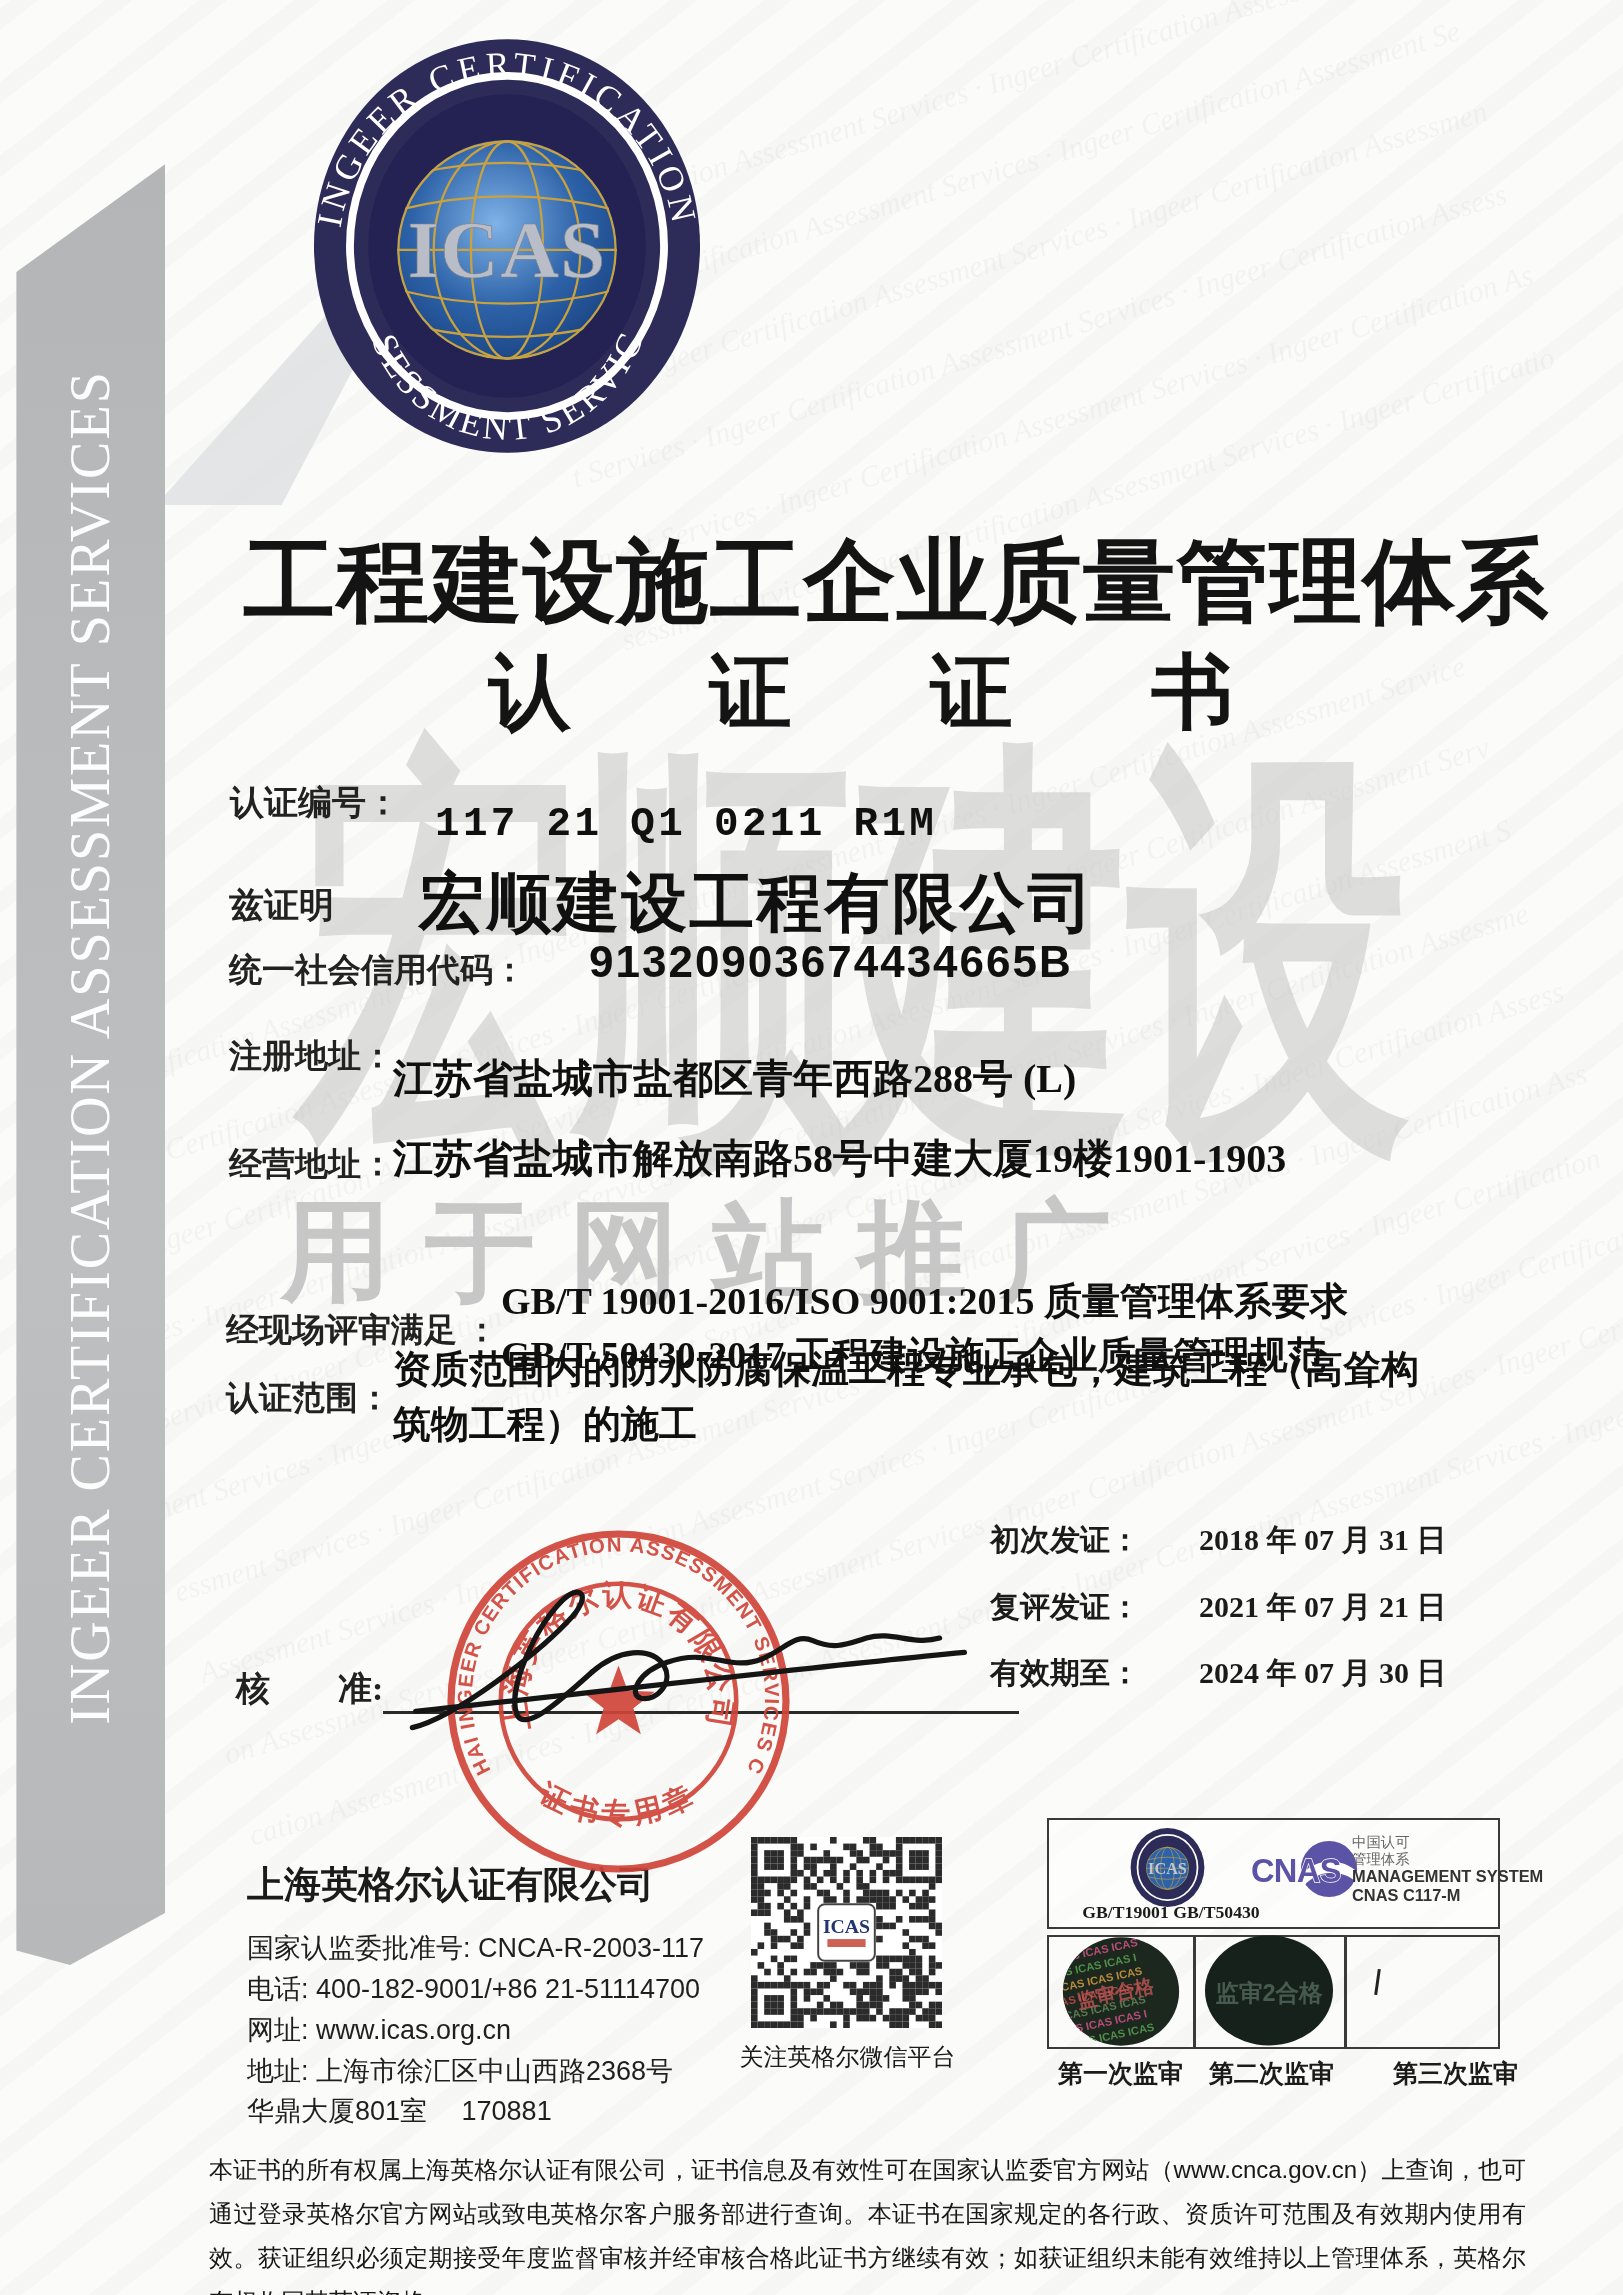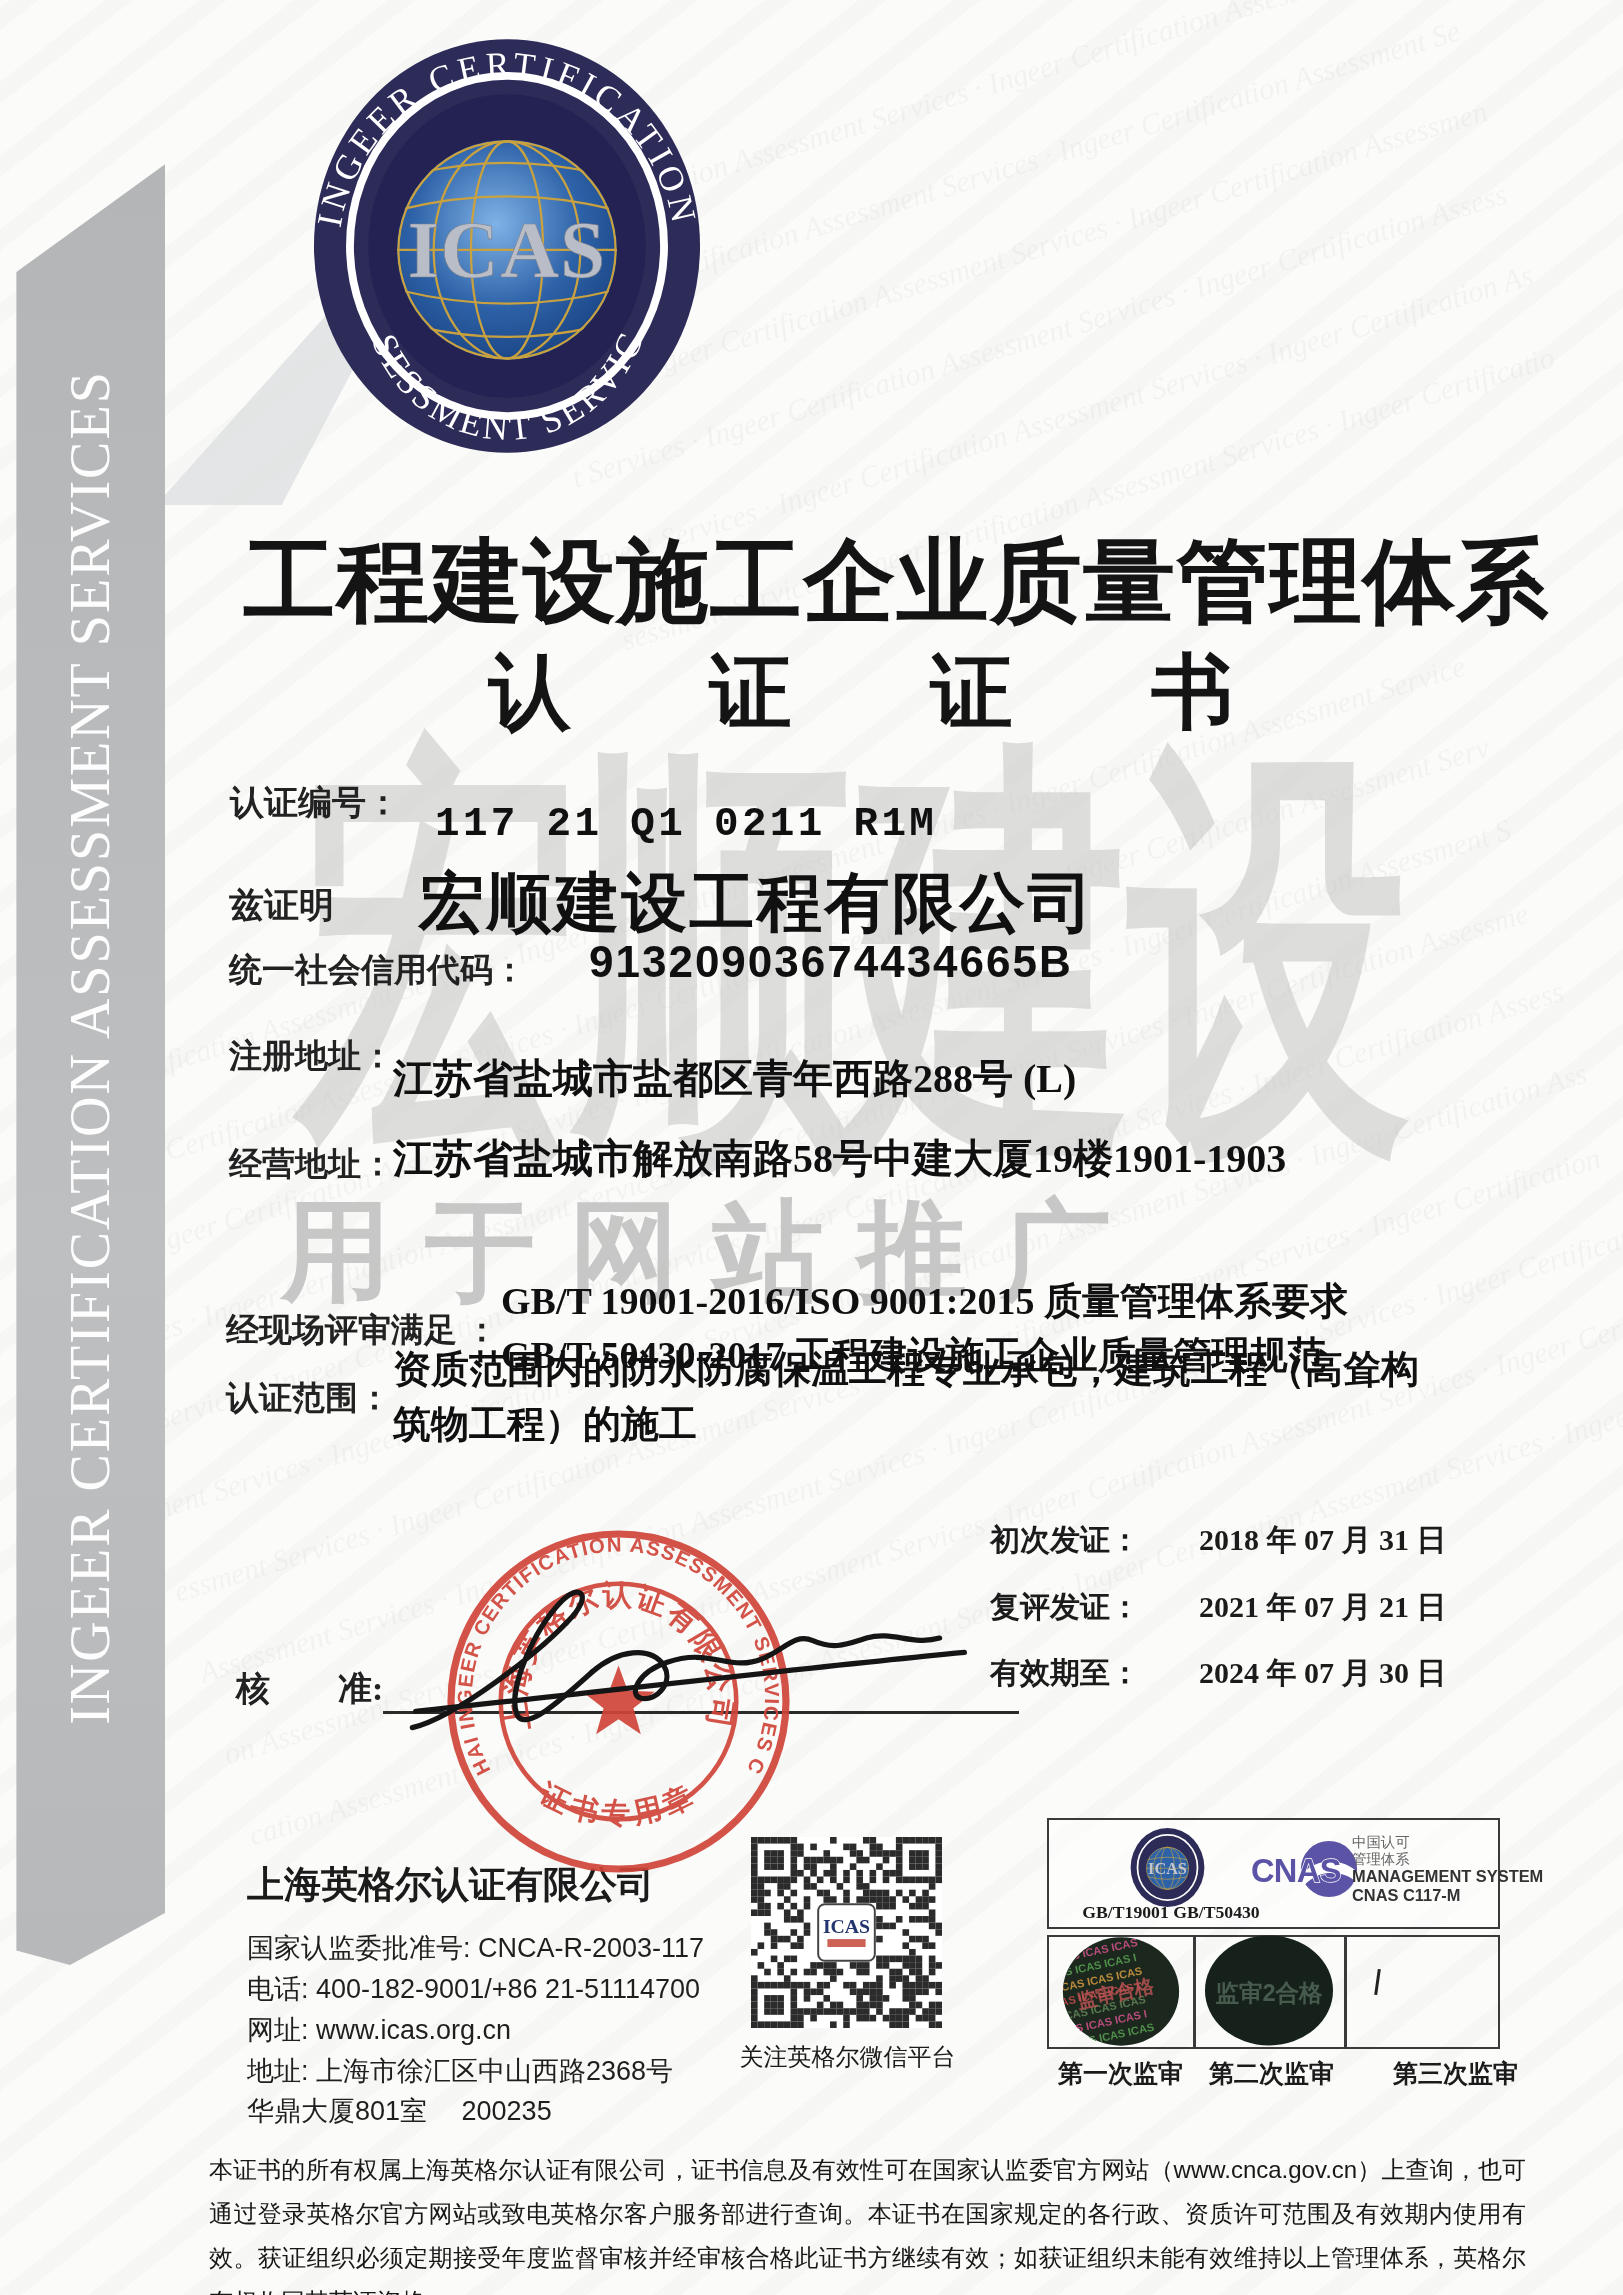--- a/index.html
+++ b/index.html
@@ -229,21 +229,21 @@
       <path d="M 330 170 C 370 135, 420 130, 440 160 C 455 185, 430 215, 405 210 C 385 205, 400 170, 445 155 C 510 132, 540 170, 590 150 C 625 136, 640 110, 668 122 C 700 136, 718 128, 750 118 C 790 106, 820 130, 862 118"></path>
       <path d="M 60 230 C 300 205, 640 165, 900 140"></path>
     </g>
   </svg>
 
   <div class="abs issuer-name">上海英格尔认证有限公司</div>
   <div class="abs issuer-line" style="top:1930px;">国家认监委批准号: CNCA-R-2003-117</div>
   <div class="abs issuer-line" style="top:1971px;">电话: 400-182-9001/+86 21-51114700</div>
   <div class="abs issuer-line" style="top:2012px;">网址: www.icas.org.cn</div>
   <div class="abs issuer-line" style="top:2053px;">地址: 上海市徐汇区中山西路2368号</div>
-  <div class="abs issuer-line" style="top:2093px;">华鼎大厦801室　 200235</div>
+  <div class="abs issuer-line" style="top:2093px;">华鼎大厦801室　 170881</div>
 
   <div class="abs qr-box" id="qrHost"><svg width="191" height="191" viewBox="0 0 290 290" xmlns="http://www.w3.org/2000/svg">
         <rect width="100%" height="100%" fill="#ffffff"></rect>
         <rect x="0" y="0" width="10" height="10" fill="#2b2b2b"></rect>
         <rect x="10" y="0" width="10" height="10" fill="#2b2b2b"></rect>
         <rect x="20" y="0" width="10" height="10" fill="#2b2b2b"></rect>
         <rect x="30" y="0" width="10" height="10" fill="#2b2b2b"></rect>
         <rect x="40" y="0" width="10" height="10" fill="#2b2b2b"></rect>
         <rect x="50" y="0" width="10" height="10" fill="#2b2b2b"></rect>
         <rect x="60" y="0" width="10" height="10" fill="#2b2b2b"></rect>

